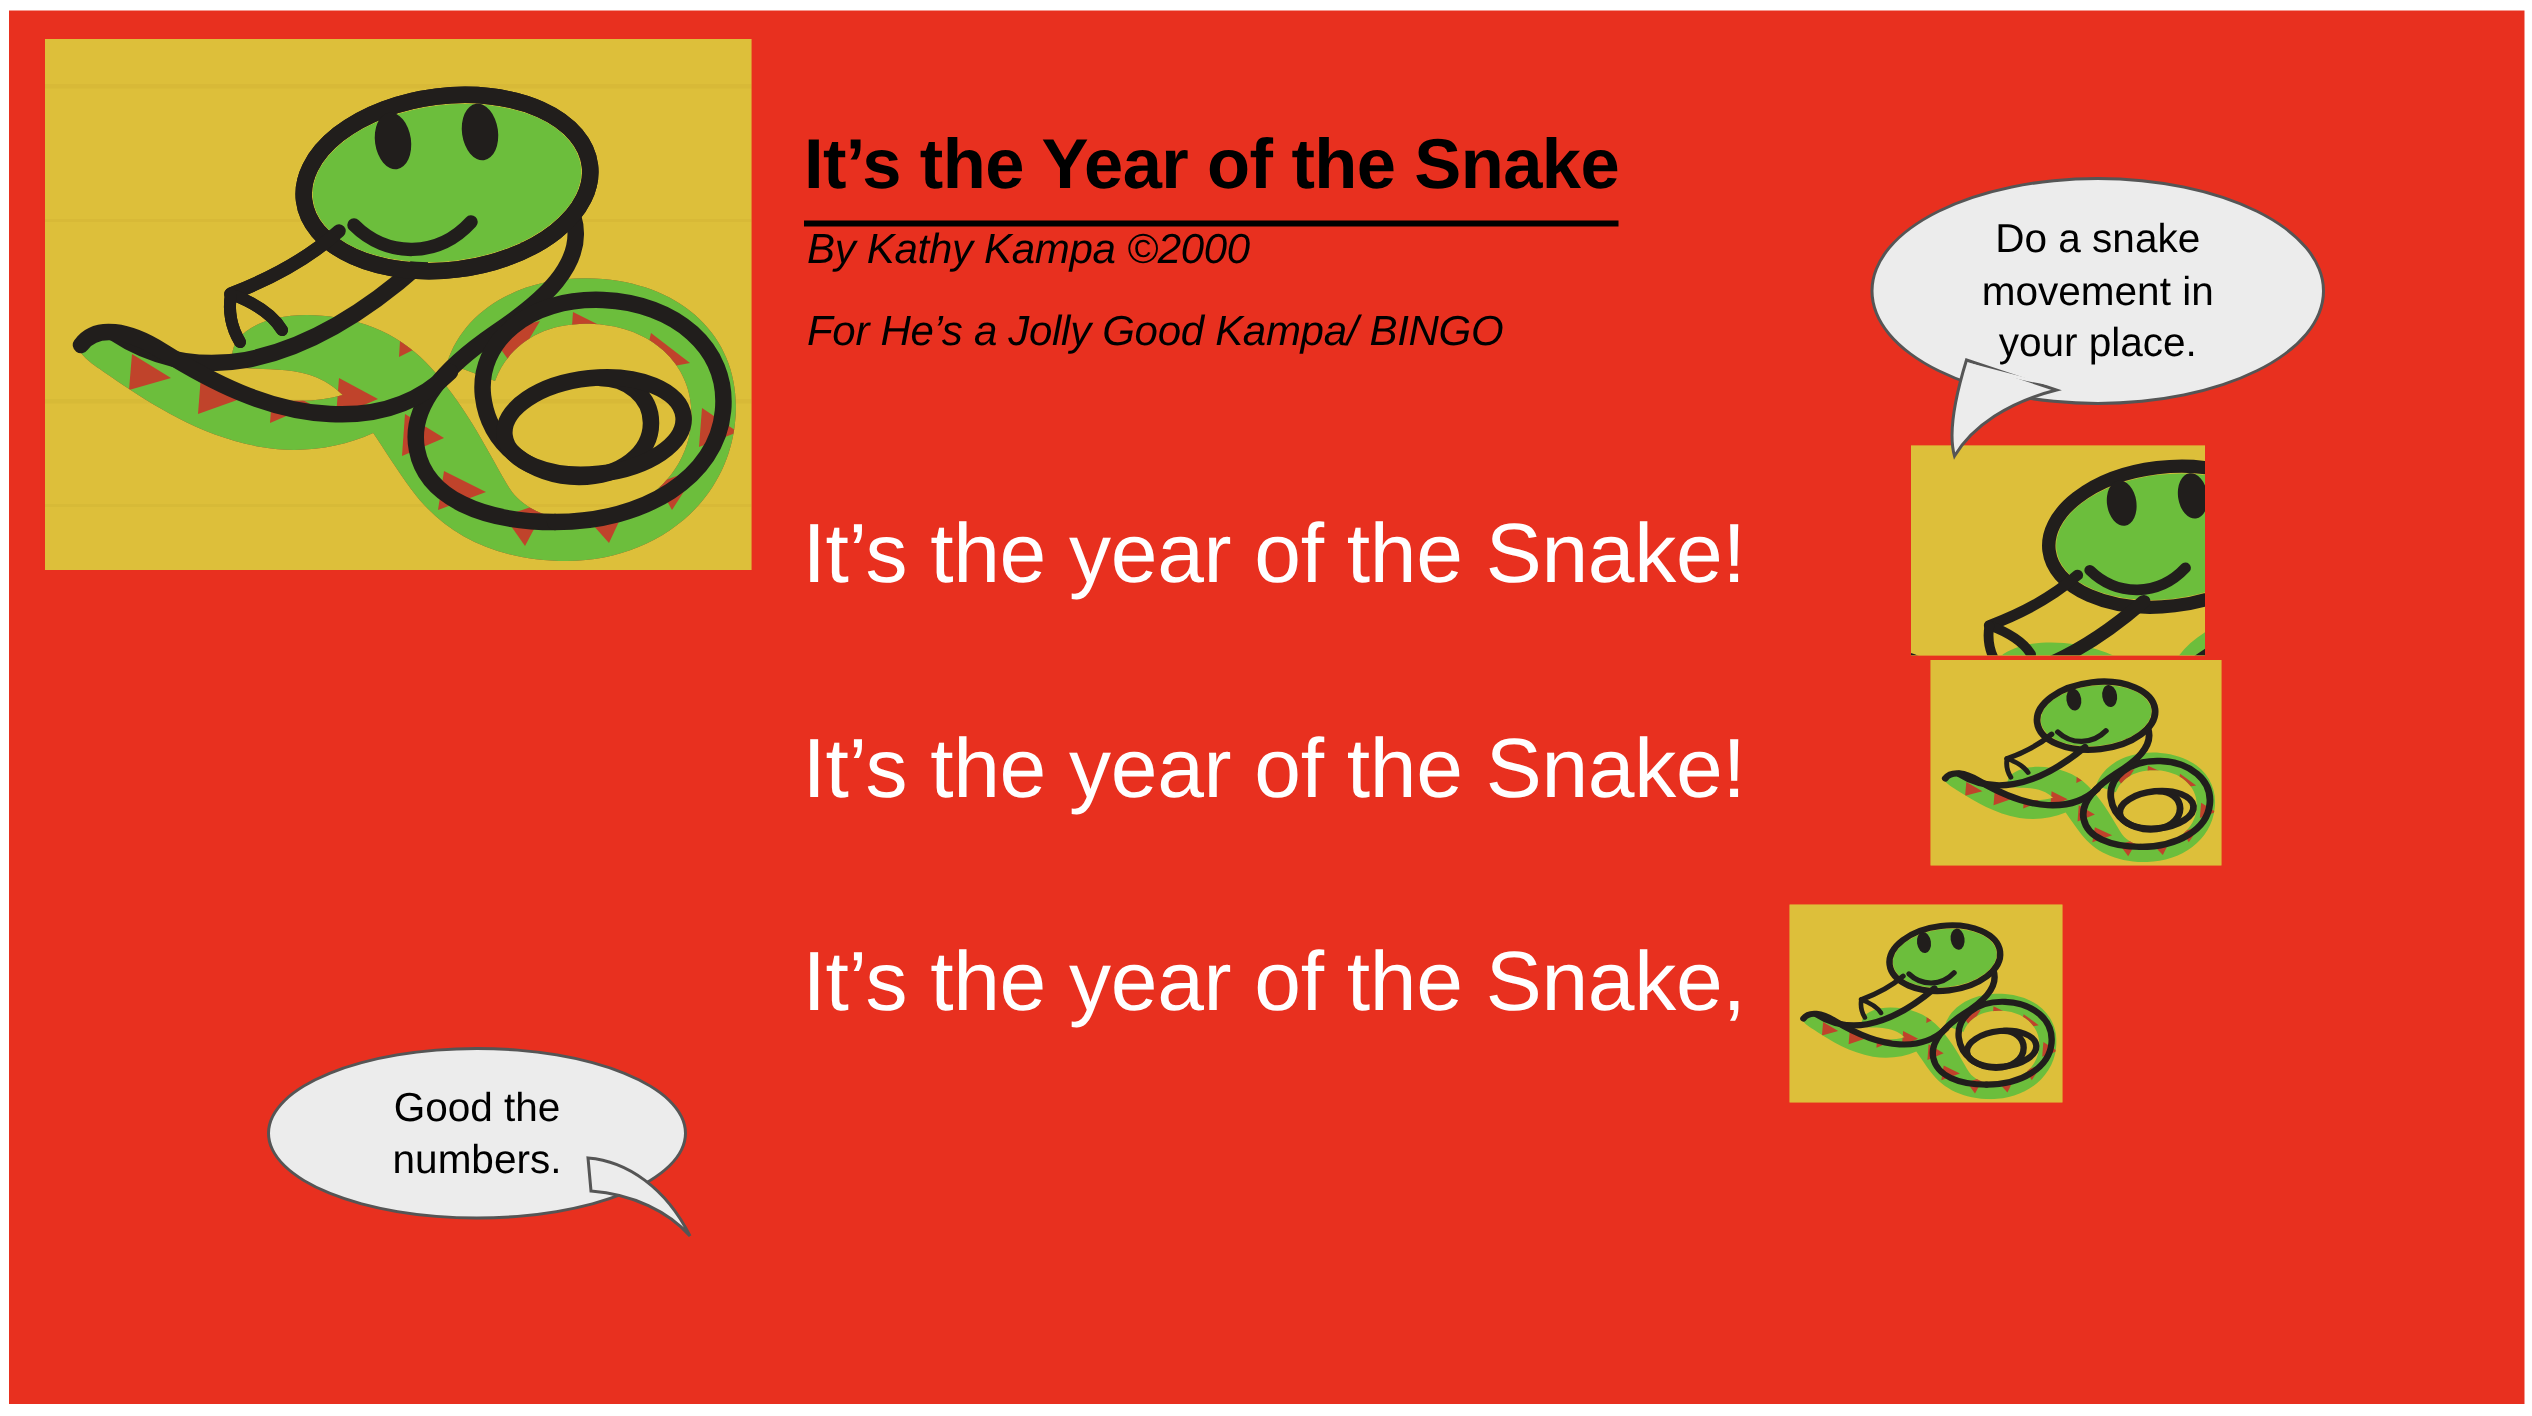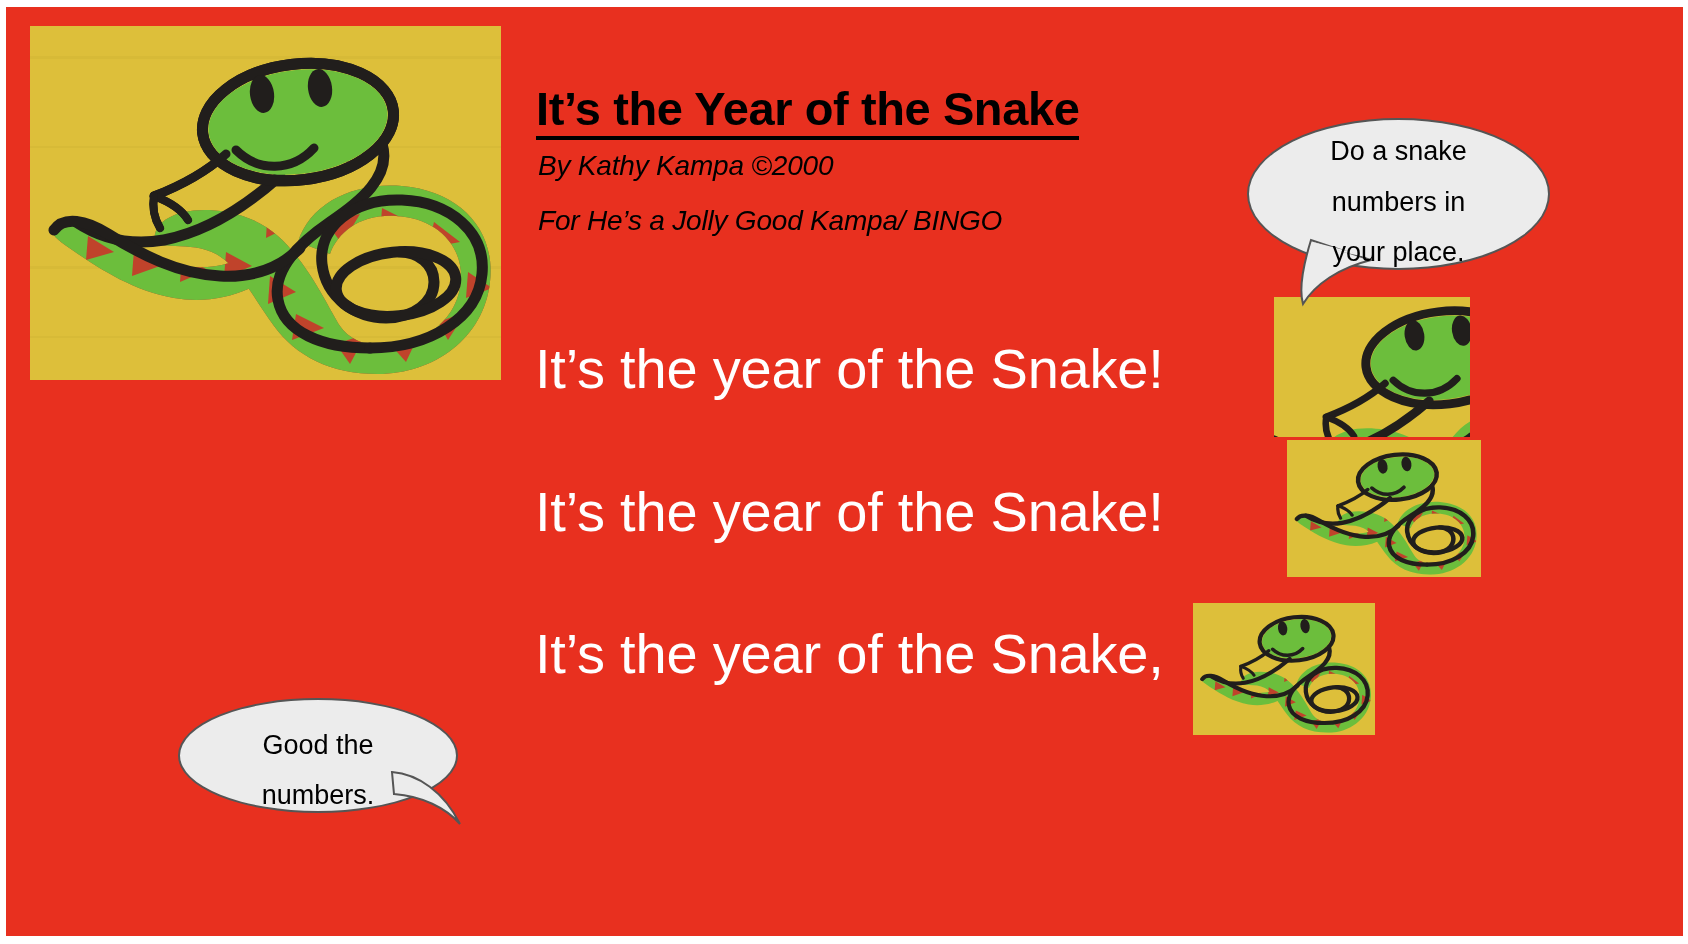--- a/index.html
+++ b/index.html
@@ -38,21 +38,21 @@
     position:absolute;
     left:536px; top:81px;
     font-size:47px;
     font-weight:bold;
     color:#000000;
     letter-spacing:-0.4px;
     white-space:nowrap;
   }
   #title span.u {
     border-bottom:4px solid #000;
-    padding-bottom:1px;
+    padding-bottom:12px;
   }
   .byline {
     position:absolute;
     left:538px;
     font-size:28px;
     font-style:italic;
     color:#000000;
     white-space:nowrap;
     letter-spacing:-0.2px;
   }
@@ -85,27 +85,26 @@
     background:#ECECEC;
     border:2px solid #555555;
     border-radius:50%;
   }
   .bubble .txt {
     position:absolute;
     left:0; top:0; width:100%; height:100%;
     display:flex;
     flex-direction:column;
     align-items:center;
-    justify-content:flex-end;
+    justify-content:center;
     font-size:27px;
     line-height:1.28;
     color:#000000;
     text-align:center;
     z-index:3;
-    gap:16px;
   }
   .bubble .tail { position:absolute; z-index:2; }
   .bubble .tail svg { display:block; overflow:visible; }
 
   #bubble-top    { left:1247px; top:118px;  width:303px; height:152px; }
   #bubble-top .tail { left:50px; top:120px; }
   #bubble-bottom { left:178px; top:698px;  width:280px; height:115px; }
   #bubble-bottom .tail { left:210px; top:70px; }
 </style>
 </head>
@@ -386,21 +385,21 @@
   <div class="bubble" id="bubble-top">
     <div class="body"></div>
     <div class="tail">
       <svg width="110" height="70" viewBox="0 0 110 70">
         <path d="M14 2 C6 28 2 52 6 66 C18 46 42 30 74 22 Z" fill="#ECECEC" stroke="#555555" stroke-width="2"></path>
         <path d="M16 4 C40 14 62 18 78 20" fill="#ECECEC" stroke="none"></path>
       </svg>
     </div>
     <div class="txt">
       <span>Do a snake</span>
-      <span>numbers in</span>
+      <span>movement in</span>
       <span>your place.</span>
     </div>
   </div>
 
   <div class="bubble" id="bubble-bottom">
     <div class="body"></div>
     <div class="tail">
       <svg width="110" height="90" viewBox="0 0 110 90">
         <path d="M4 4 C30 6 56 24 72 56 C58 40 34 28 6 26 Z" fill="#ECECEC" stroke="#555555" stroke-width="2"></path>
       </svg>

